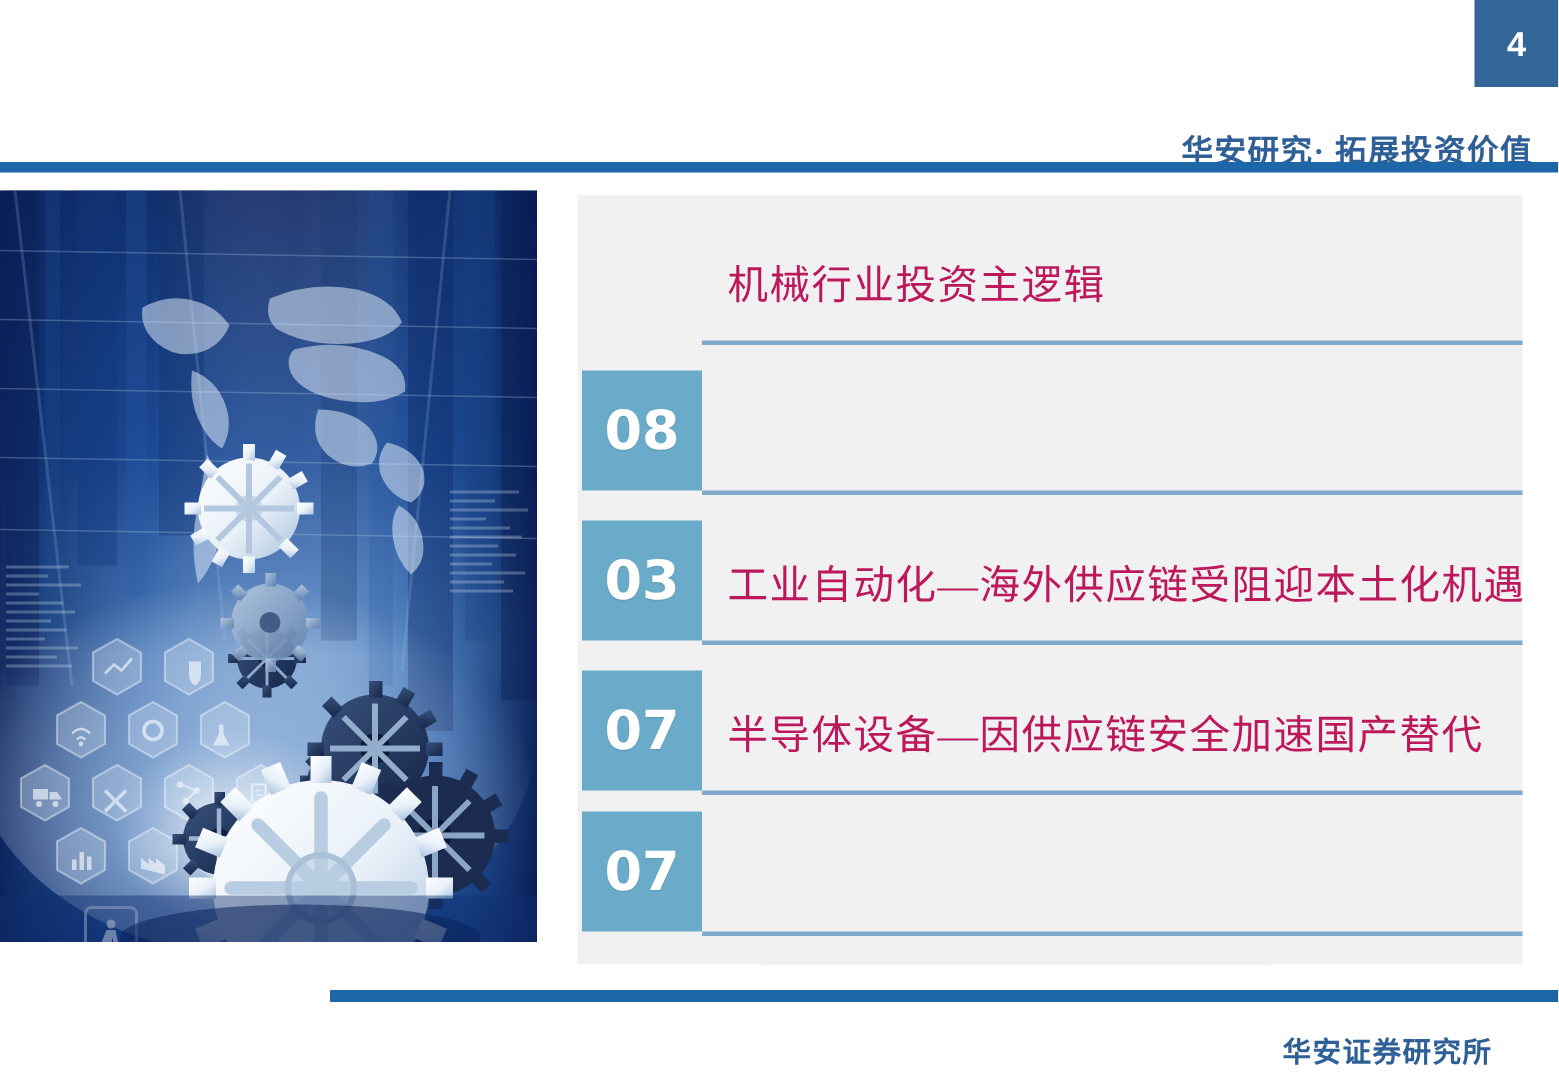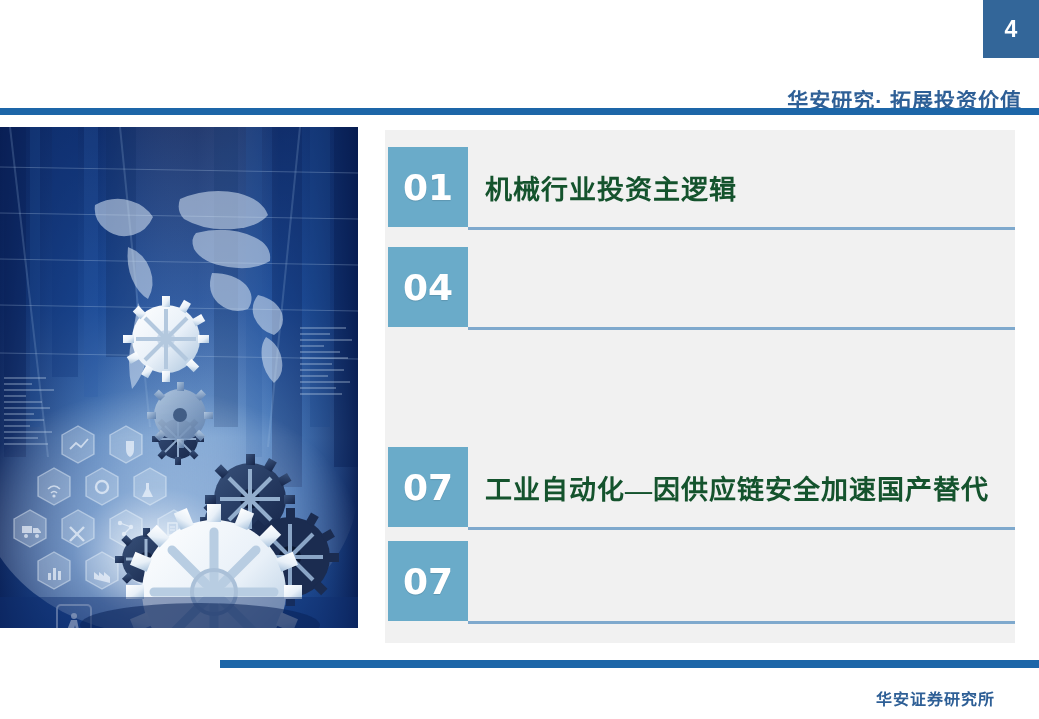--- a/index.html
+++ b/index.html
@@ -39,21 +39,21 @@
   
   .header-title {
     position: absolute;
     right: 17px;
     top: 84px;
     font-size: 21px;
     font-weight: bold;
     color: #2e5f96;
     letter-spacing: 1px;
     white-space: nowrap;
-    font-family: Liberation Sans, sans-serif;
+    font-family: Liberation Serif, serif;
   }
   .header-rule {
     position: absolute;
     left: 0;
     top: 108px;
     width: 1039px;
     height: 7px;
     background: #1d66a8;
   }
 
@@ -101,24 +101,24 @@
     text-shadow: 0 1px 1px rgba(0,0,0,0.12);
   }
   .agenda-row .rowtext {
     position: absolute;
     left: 100px;
     top: 0;
     height: 80px;
     display: flex;
     align-items: center;
     font-size: 27px;
-    color: #14532d;
+    color: #be185d;
     white-space: nowrap;
     font-family: "Liberation Serif", "DejaVu Serif", serif;
-    font-weight: 700;
+    font-weight: 400;
     letter-spacing: 1px;
   }
   .agenda-row .rowrule {
     position: absolute;
     left: 83px;
     top: 80px;
     width: 547px;
     height: 3px;
     background: #7fa9cd;
   }
@@ -129,21 +129,21 @@
     left: 220px;
     top: 660px;
     width: 819px;
     height: 8px;
     background: #1d66a8;
   }
   .footer-title {
     position: absolute;
     right: 44px;
     top: 686px;
-    font-size: 16px;
+    font-size: 19px;
     font-weight: bold;
     color: #2e5f96;
     letter-spacing: 1px;
     white-space: nowrap;
     font-family: "DejaVu Sans", "Liberation Sans", sans-serif;
   }
 </style>
 </head>
 <body>
 
@@ -549,34 +549,38 @@
       </g>
 
       <rect x="0" y="470" width="358" height="31" fill="#0f2f6e" opacity="0.45"></rect>
       <ellipse cx="200" cy="498" rx="120" ry="22" fill="#0a2257" opacity="0.55"></ellipse>
     </svg>
   </div>
 
   <div class="agenda-panel">
 
     <div class="agenda-row" style="top:17px">
-      <div class="numbox">01</div>
       <div class="rowtext">机械行业投资主逻辑</div>
       <div class="rowrule"></div>
     </div>
 
     <div class="agenda-row" style="top:117px">
-      <div class="numbox">04</div>
+      <div class="numbox">08</div>
       <div class="rowrule"></div>
     </div>
 
+    <div class="agenda-row" style="top:217px">
+      <div class="numbox">03</div>
+      <div class="rowtext">工业自动化—海外供应链受阻迎本土化机遇</div>
+      <div class="rowrule"></div>
+    </div>
 
     <div class="agenda-row" style="top:317px">
       <div class="numbox">07</div>
-      <div class="rowtext">工业自动化—因供应链安全加速国产替代</div>
+      <div class="rowtext">半导体设备—因供应链安全加速国产替代</div>
       <div class="rowrule"></div>
     </div>
 
     <div class="agenda-row" style="top:411px">
       <div class="numbox">07</div>
       <div class="rowrule"></div>
     </div>
 
   </div>
 

